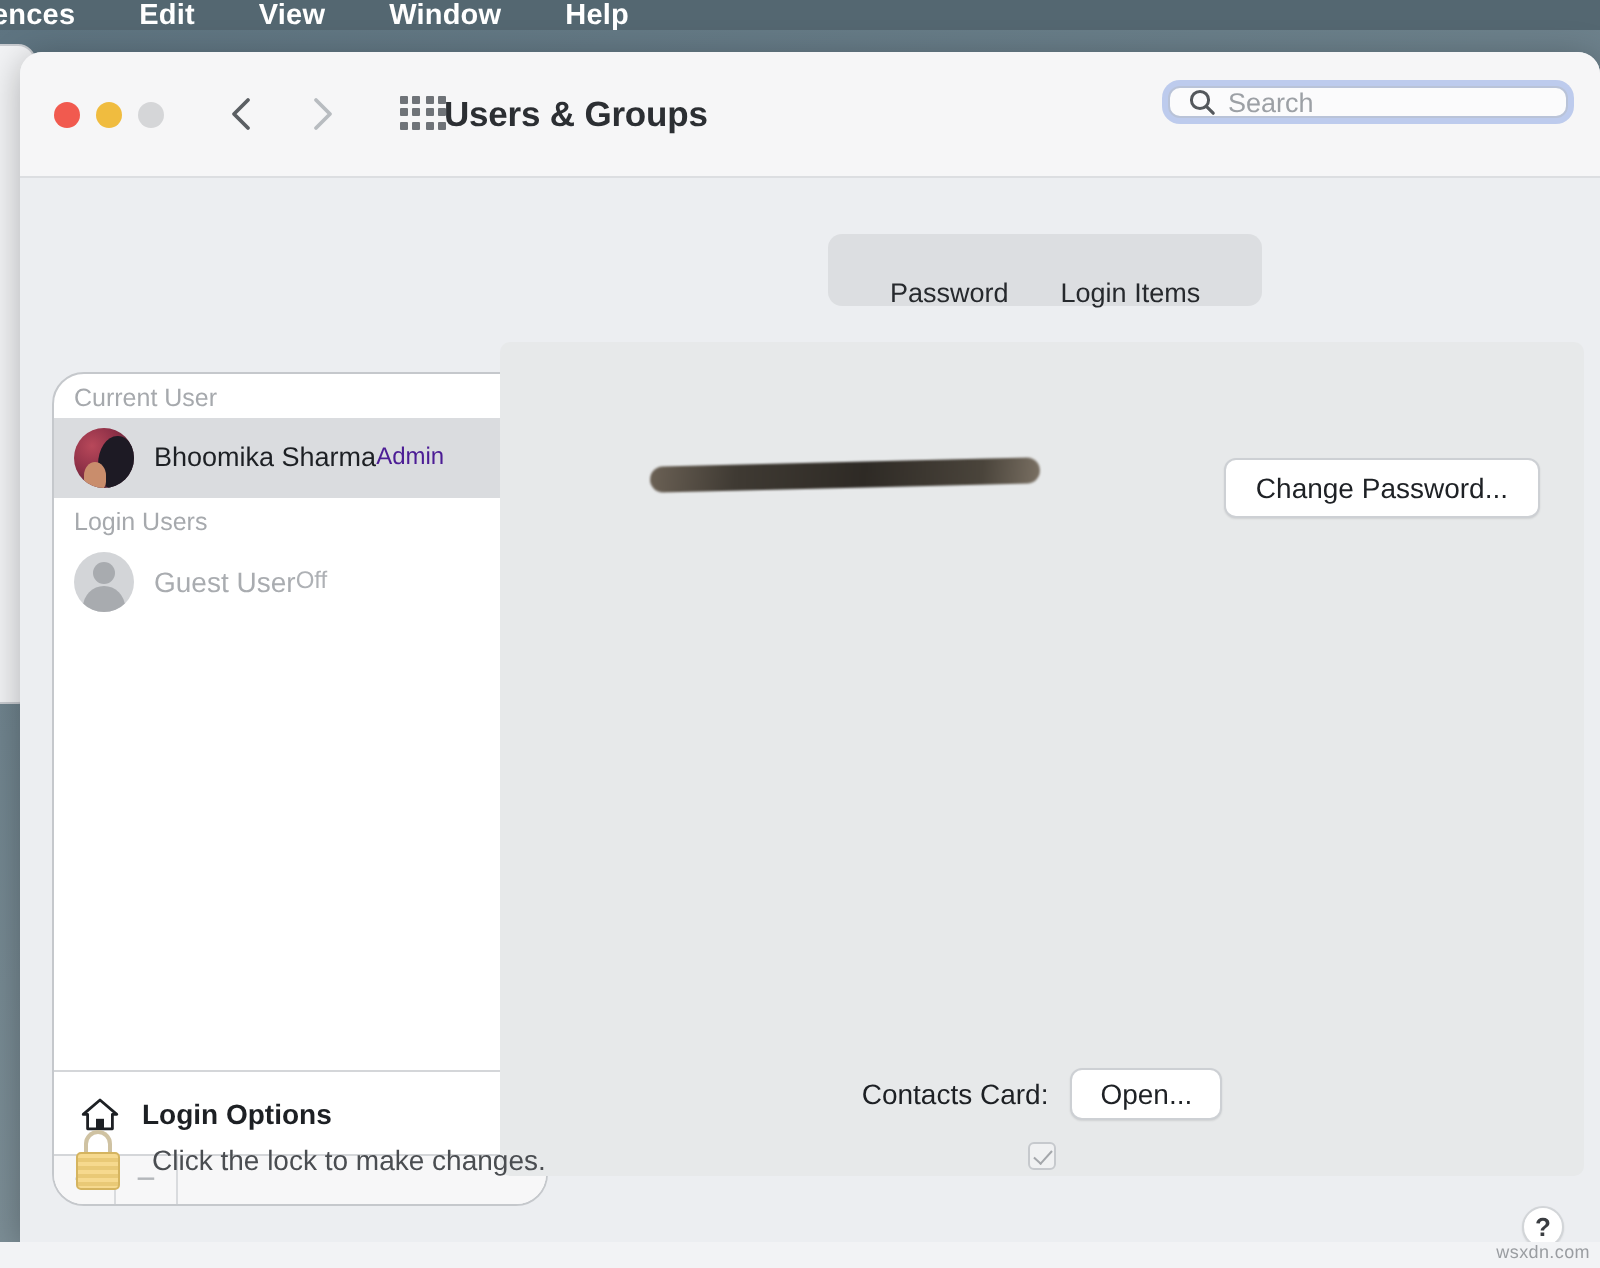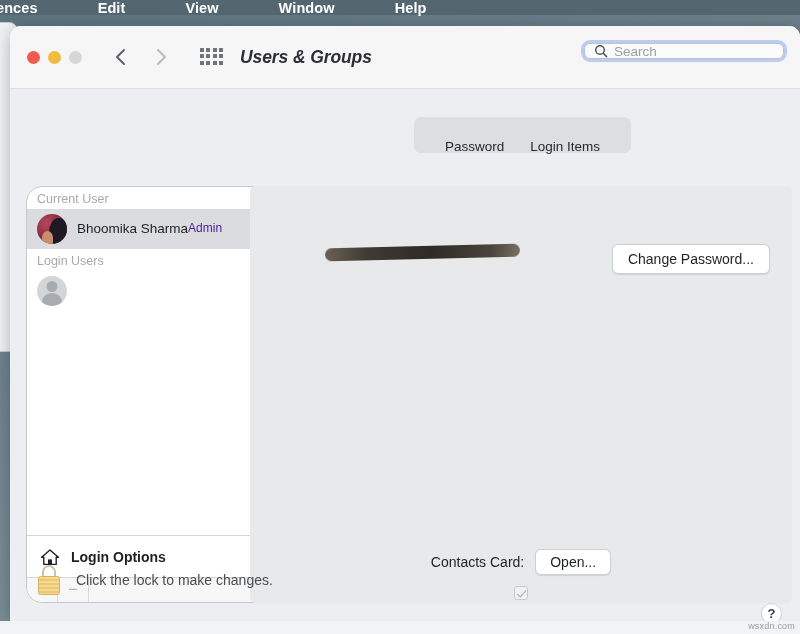--- a/index.html
+++ b/index.html
@@ -24,21 +24,20 @@
   #menubar {
     position: absolute;
     top: 0; left: 0;
     width: 800px;
     height: 15px;
     background: #546771;
     display: flex;
     align-items: center;
     padding-left: 0px;
     z-index: 40;
-    gap: 28px;
   }
   .menu-item {
     color: #ffffff;
     font-size: 14.5px;
     font-weight: bold;
     padding: 0 16px;
     letter-spacing: 0.1px;
     line-height: 26px;
     white-space: nowrap;
   }
@@ -110,26 +109,24 @@
     width: 22px;
     height: 18px;
     display: grid;
     grid-template-columns: repeat(4, 4px);
     grid-template-rows: repeat(3, 4px);
     gap: 2.4px;
   }
   #grid-icon i { background: #6f7378; display: block; width: 4px; height: 4px; border-radius: .5px; }
 
   #win-title {
-    margin-left: 18px;
     font-size: 17.5px;
     font-weight: bold;
     color: #2c2f33;
     letter-spacing: -0.1px;
-    font-style: italic;
   }
 
   #search-wrap {
     position: absolute;
     right: 16px;
     top: 17px;
     width: 200px;
     height: 16px;
   }
   #search-field {
@@ -296,21 +293,21 @@
     justify-content: center;
     font-size: 17px;
     color: #b4b7bb;
     border-right: 1px solid #d9dbde;
   }
 
   
   #content-panel {
     position: absolute;
     left: 240px;
-    top: 97px;
+    top: 82px;
     width: 542px;
     height: 417px;
     background: #e7e9ea;
     border-radius: 5px;
     text-align: right;
   }
 
   #redaction {
     position: absolute;
     left: 75px;
@@ -541,20 +538,24 @@
           </div>
         </div>
 
         <div class="group-hdr">Login Users</div>
 
         <div class="user-row guest">
           <div class="avatar guest">
             <span class="g-head"></span>
               <span class="g-body"></span>
           </div>
+          <div class="u-text">
+            <span class="u-name">Guest User</span>
+            <span class="u-sub">Off</span>
+          </div>
         </div>
       </div>
 
       <div id="login-options">
         <svg width="20" height="18" viewBox="0 0 20 18">
           <path d="M10 2 L18.4 9.2 H16.2 V16.4 H3.8 V9.2 H1.6 Z" fill="none" stroke="#1d2024" stroke-width="1.4" stroke-linejoin="round"></path>
           <rect x="8" y="11.4" width="4" height="5" fill="#1d2024"></rect>
         </svg>
         <span class="lbl">Login Options</span>
       </div>

